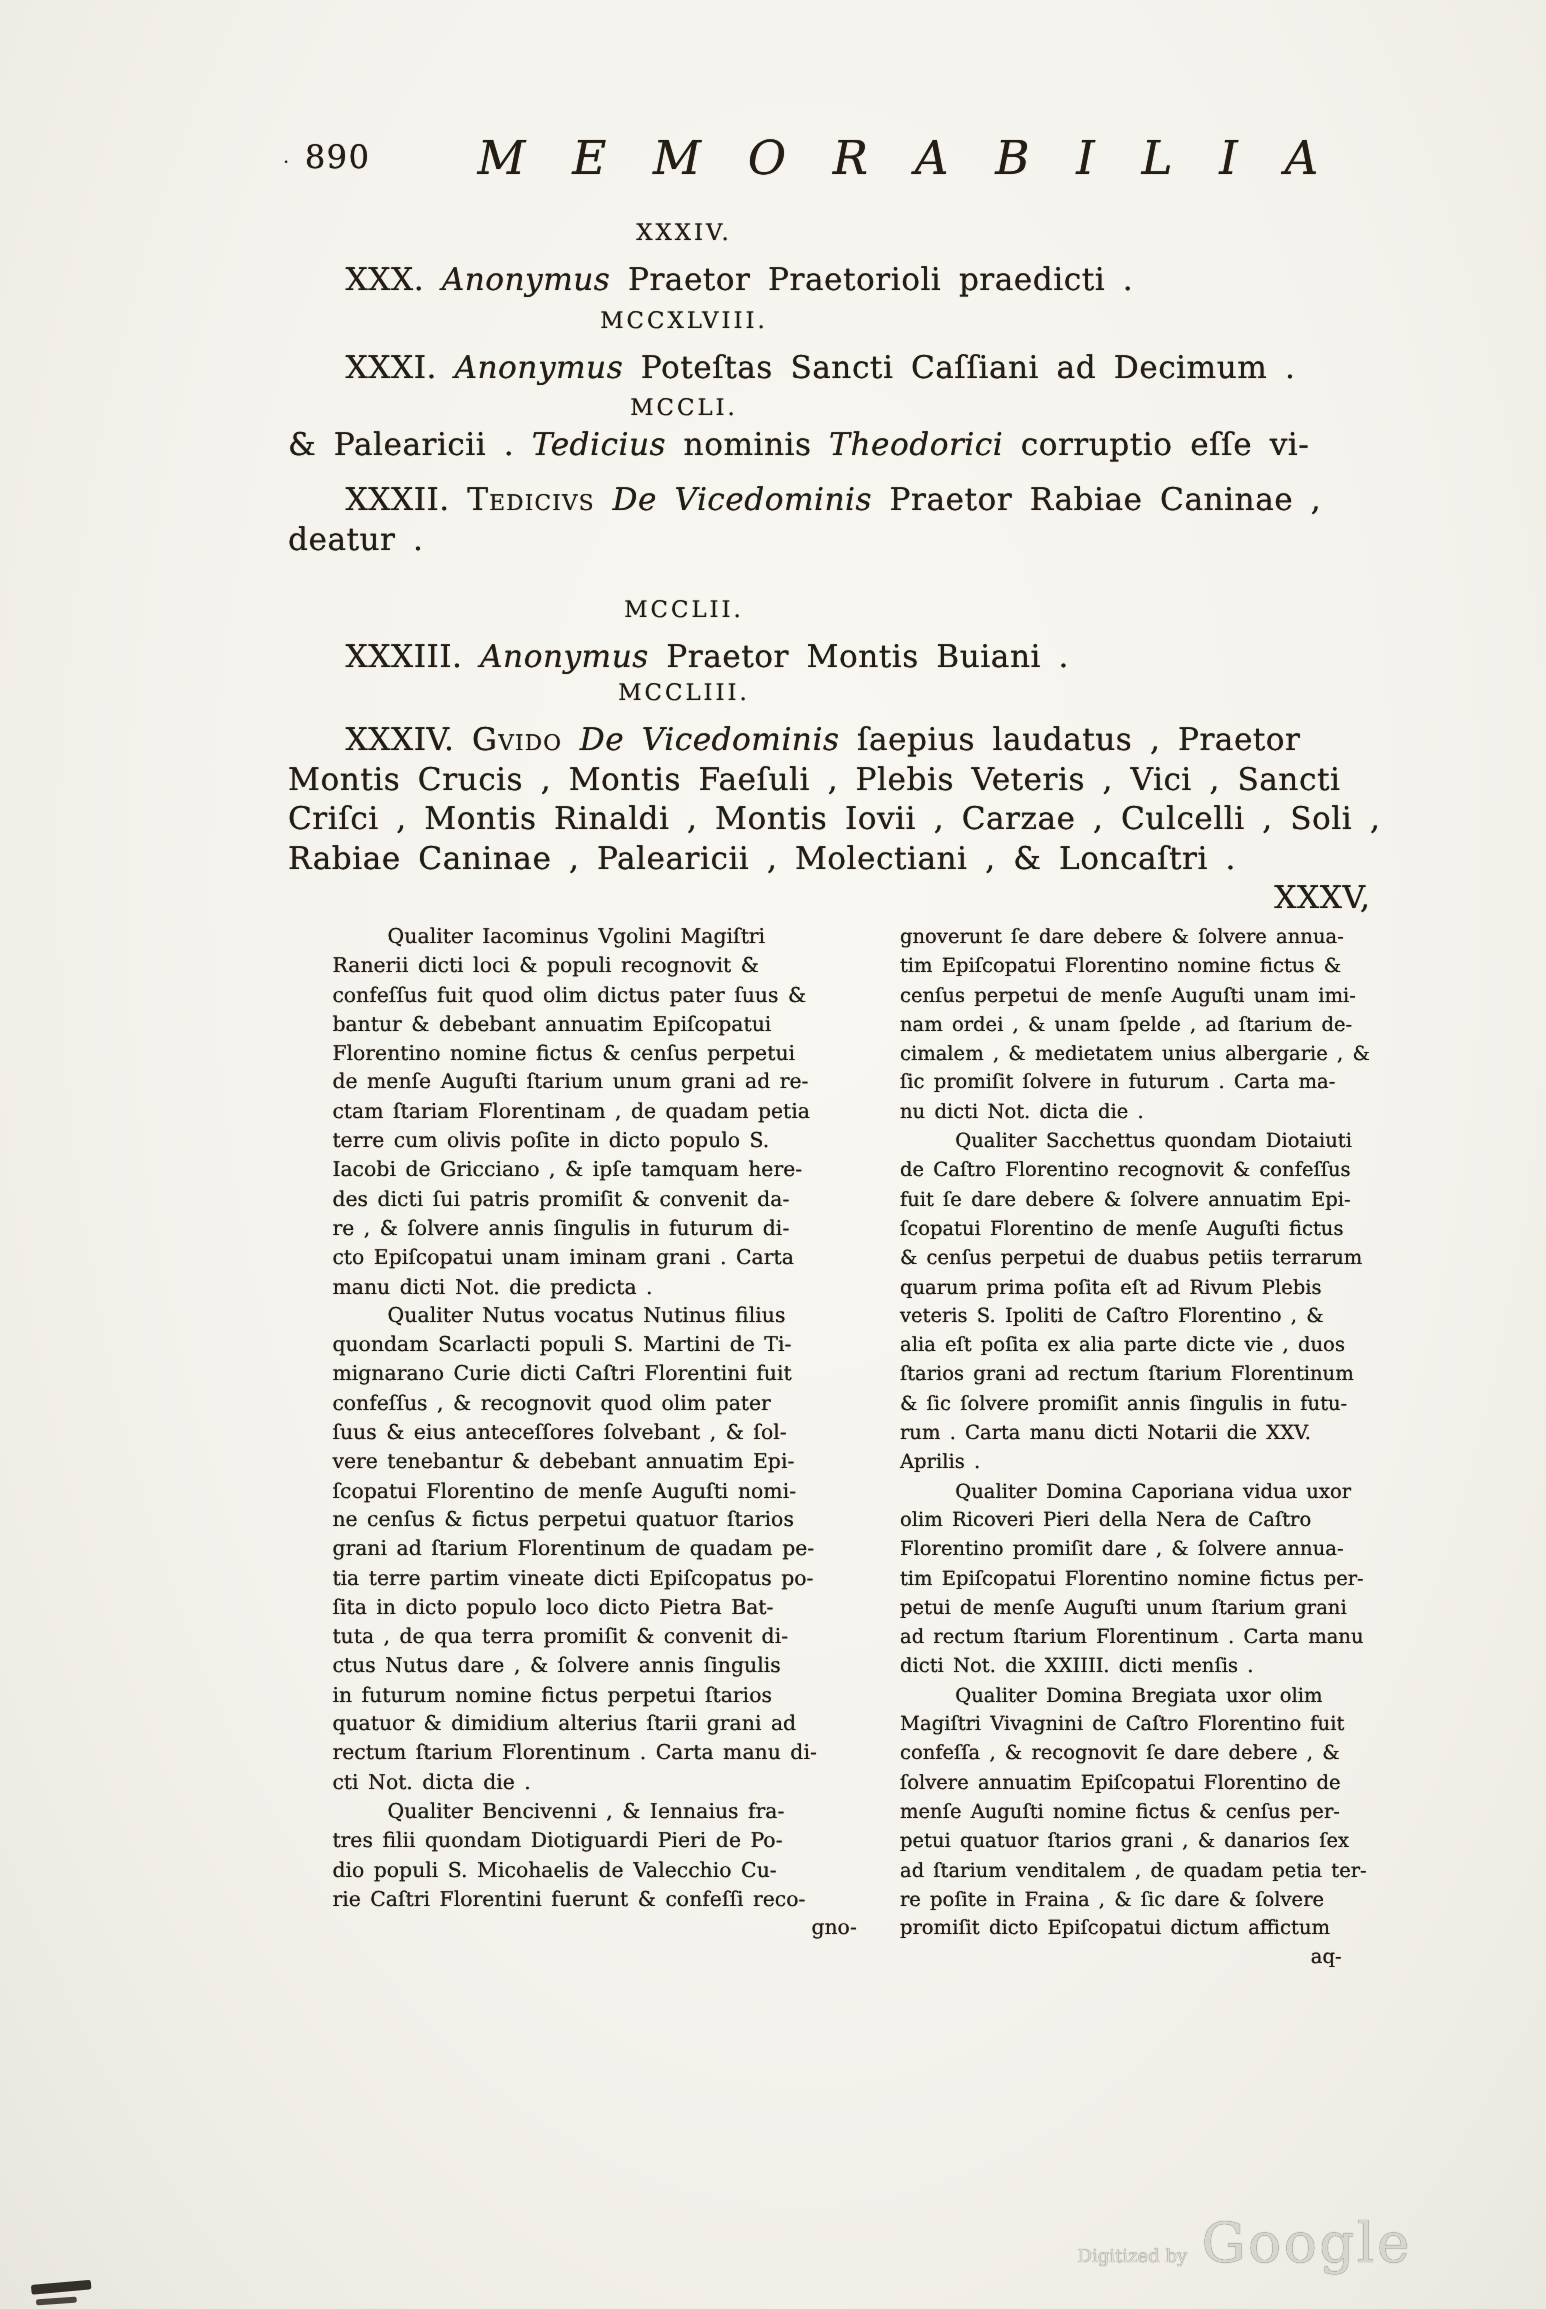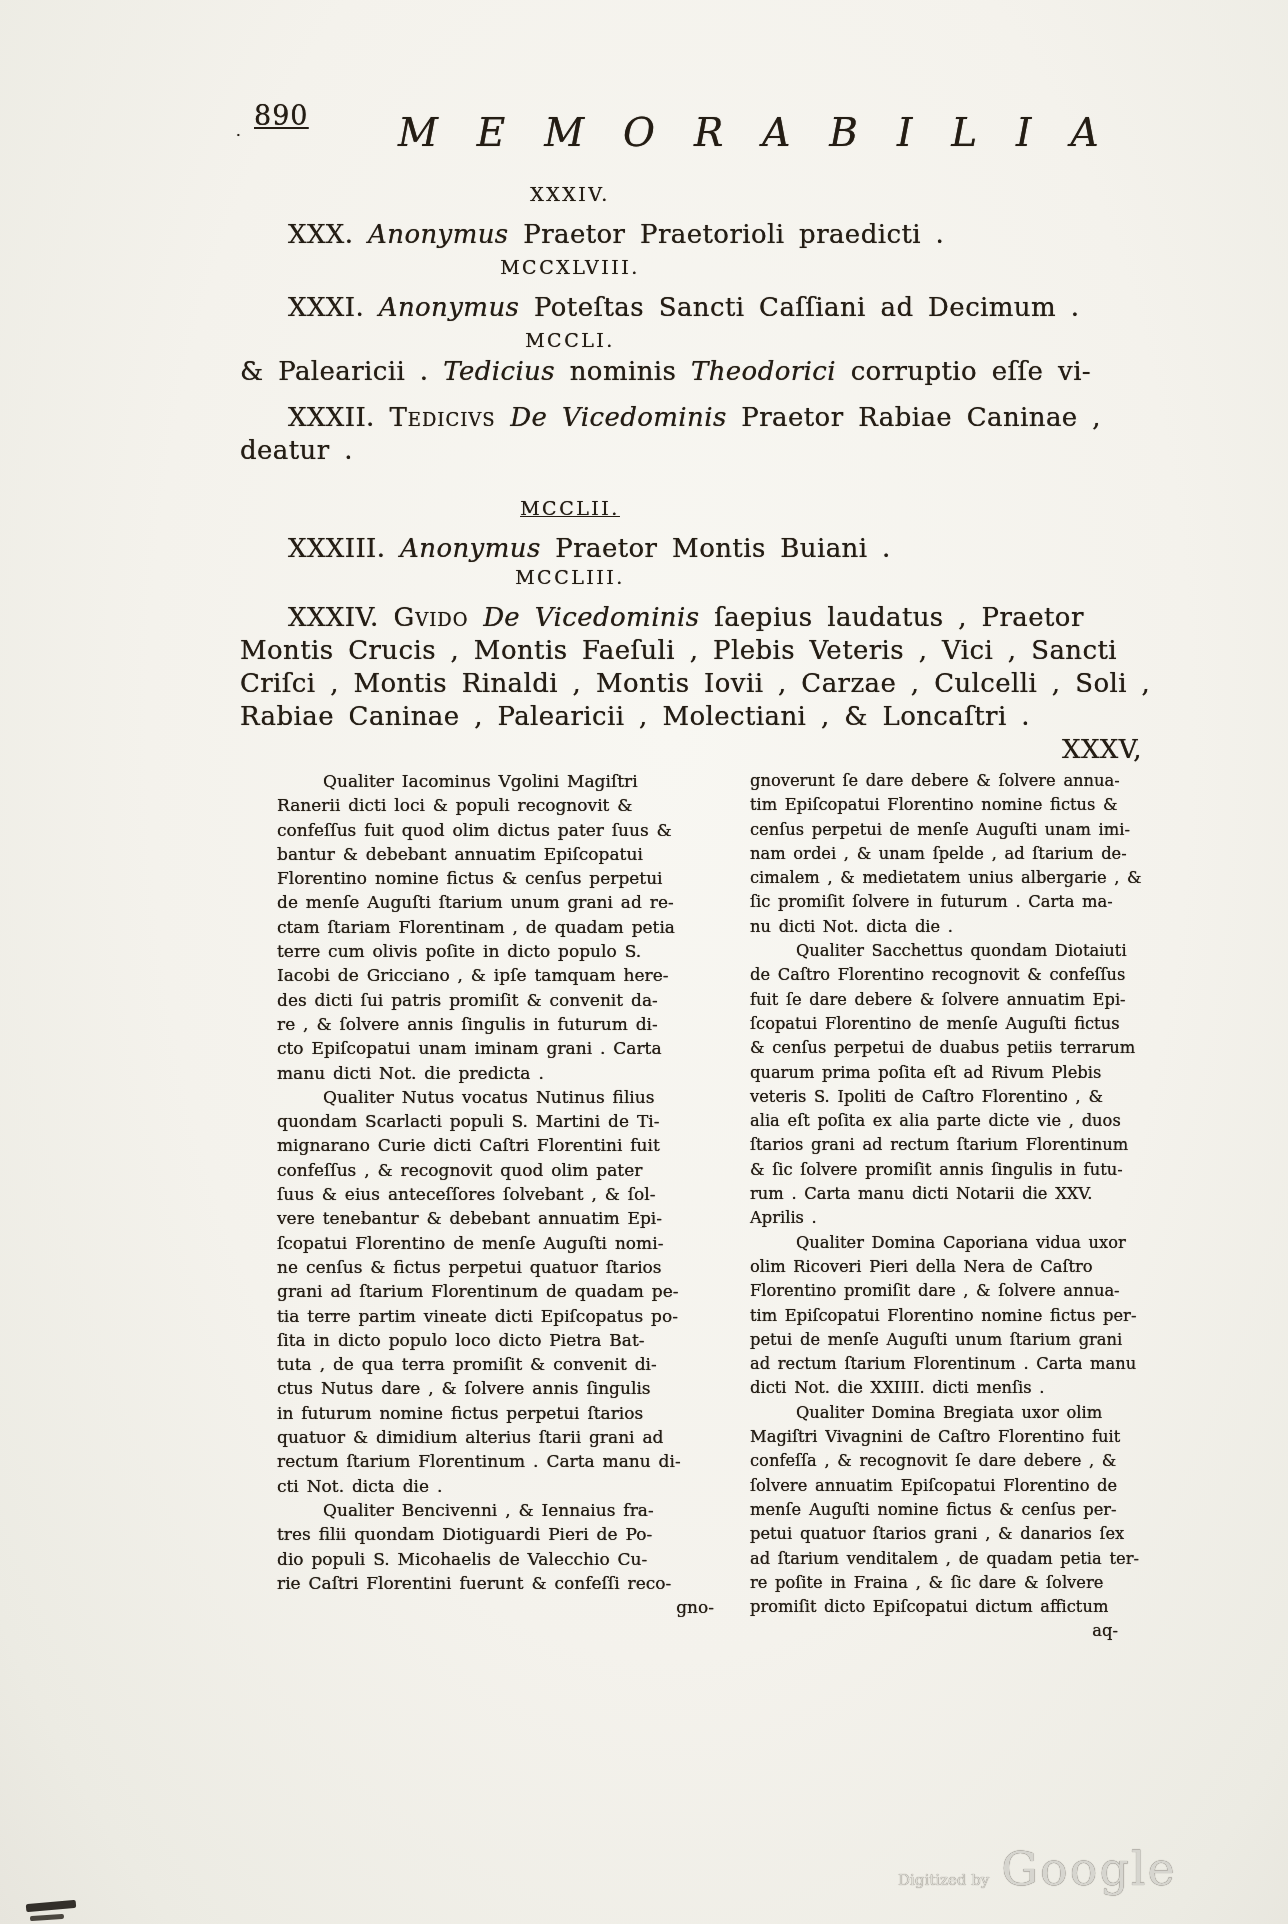--- a/index.html
+++ b/index.html
@@ -9,34 +9,34 @@
     font-family:"DejaVu Serif", serif;
     color:#241d14;
   }
   .page{
     position:absolute;inset:0;
     background:radial-gradient(ellipse at 52% 38%, #f8f7f2 0%, #f4f2ec 55%, #ecebe3 88%, #e7e5dd 100%);
   }
   .ink{ text-shadow:0 0 0.7px rgba(30,22,14,0.85); }
 
   .speck{position:absolute;left:236px;top:126px;font-size:15px;}
-  .page-number{position:absolute;left:254px;top:100px;font-size:27px;letter-spacing:1px;text-decoration:underline;}
+  .page-number{position:absolute;left:254px;top:116px;font-size:27px;letter-spacing:1px;}
   .page-title{
     position:absolute;left:398px;top:110px;width:280px;text-align:center;
     font-style:italic;font-size:39px;letter-spacing:0.34em;white-space:nowrap;
   }
 
   #entries{position:absolute;left:240px;top:176px;width:912px;}
   .chap{
     font-size:19px;letter-spacing:2.5px;text-align:center;width:660px;
     margin-top:7px;margin-bottom:4px;white-space:nowrap;
   }
   .chap.gap-sm{margin-top:5px;}
   .chap.gap-md{margin-top:1px;}
-  .chap.gap-lg{margin-top:30px;text-decoration:underline;}
+  .chap.gap-lg{margin-top:30px;}
   .eline{
     font-size:26px;line-height:33px;white-space:nowrap;
     word-spacing:6px;letter-spacing:0.4px;
   }
   .eline.indent{padding-left:48px;margin-top:13px;}
   .eline.right{text-align:right;padding-right:10px;}
   .seg-it{font-style:italic;}
   .seg-sc{font-variant:small-caps;letter-spacing:1px;}
 
   #col-left{position:absolute;left:277px;top:769px;width:437px;}

